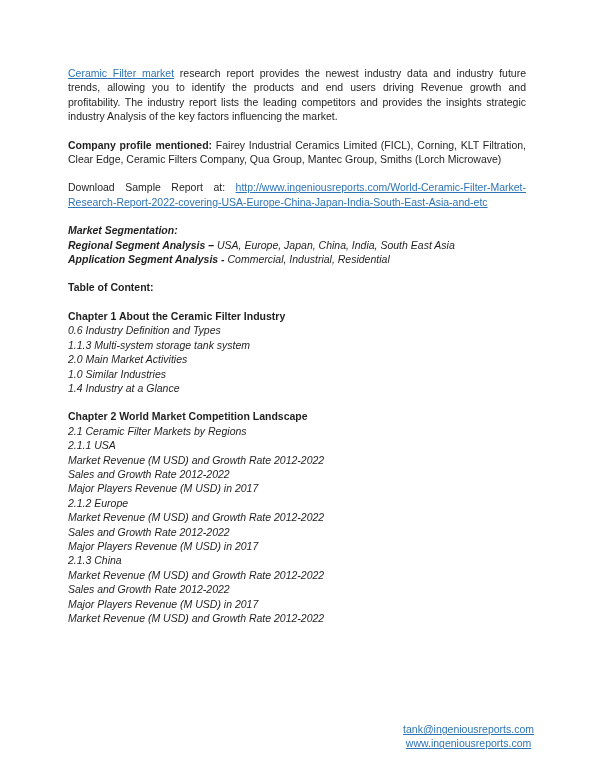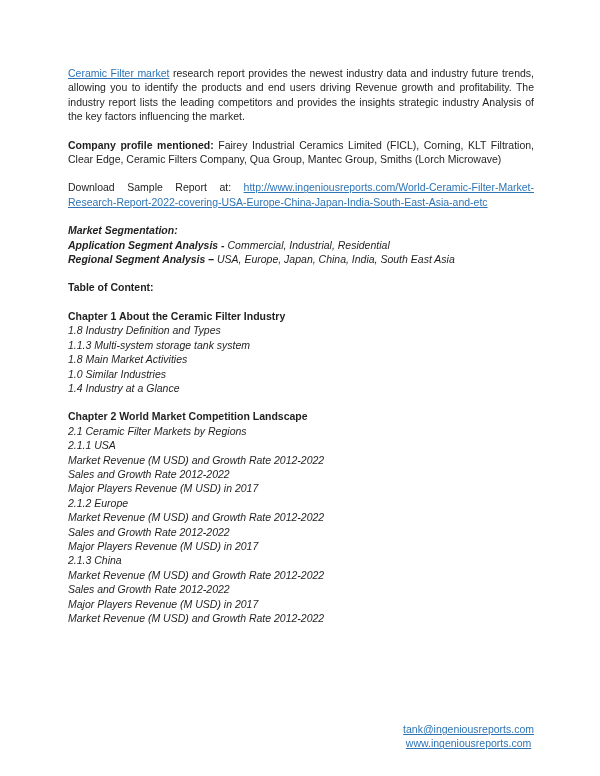--- a/index.html
+++ b/index.html
@@ -13,21 +13,21 @@
     overflow: hidden;
   }
   .page {
     position: absolute;
     left: 68px;
     top: 66px;
     width: 466px;
     font-size: 10.5px;
     line-height: 14.4px;
   }
-  .para { margin: 0 0 14px 0; }
+  .para { margin: 0 8px 14px 0; }
   .justify { text-align: justify; }
   strong { font-weight: bold; }
   .link {
     color: #2E74B5;
     text-decoration: underline;
     cursor: pointer;
     word-break: break-word;
   }
   .chapter-title { margin: 0; }
   .toc-line { margin: 0; font-style: italic; }
@@ -47,33 +47,33 @@
 
   <p class="para justify"><a class="link" href="#">Ceramic Filter market</a><span> research report provides the newest industry data and industry future trends, allowing you to identify the products and end users driving Revenue growth and profitability. The industry report lists the leading competitors and provides the insights strategic industry Analysis of the key factors influencing the market.</span></p>
 
   <p class="para justify"><strong>Company profile mentioned:</strong><span> Fairey Industrial Ceramics Limited (FICL), Corning, KLT Filtration, Clear Edge, Ceramic Filters Company, Qua Group, Mantec Group, Smiths (Lorch Microwave)</span></p>
 
   <p class="para justify"><span>Download Sample Report at: </span><a class="link" href="#">http://www.ingeniousreports.com/World-Ceramic-Filter-Market-Research-Report-2022-covering-USA-Europe-China-Japan-India-South-East-Asia-and-etc</a></p>
 
   <div class="para">
     <div class="toc-line"><strong>Market Segmentation:</strong></div>
     <div id="segmentation-items">
+        <div class="toc-line justify"><strong>Regional Segment Analysis – </strong><span>USA, Europe, Japan, China, India, South East Asia</span></div>
         <div class="toc-line justify"><strong>Application Segment Analysis - </strong><span>Commercial, Industrial, Residential</span></div>
-        <div class="toc-line justify"><strong>Regional Segment Analysis – </strong><span>USA, Europe, Japan, China, India, South East Asia</span></div>
       </div>
   </div>
 
   <p class="para"><strong>Table of Content:</strong></p>
 
   <div id="chapters">
       <div class="para">
         <div class="chapter-title"><strong>Chapter 1 About the Ceramic Filter Industry</strong></div>
-        <div class="toc-line">1.8 Industry Definition and Types</div>
+        <div class="toc-line">0.6 Industry Definition and Types</div>
         <div class="toc-line">1.1.3 Multi-system storage tank system</div>
-        <div class="toc-line">1.8 Main Market Activities</div>
+        <div class="toc-line">2.0 Main Market Activities</div>
         <div class="toc-line">1.0 Similar Industries</div>
         <div class="toc-line">1.4 Industry at a Glance</div>
       </div>
       <div class="para">
         <div class="chapter-title"><strong>Chapter 2 World Market Competition Landscape</strong></div>
         <div class="toc-line">2.1 Ceramic Filter Markets by Regions</div>
         <div class="toc-line">2.1.1 USA</div>
         <div class="toc-line">Market Revenue (M USD) and Growth Rate 2012-2022</div>
         <div class="toc-line">Sales and Growth Rate 2012-2022</div>
         <div class="toc-line">Major Players Revenue (M USD) in 2017</div>

